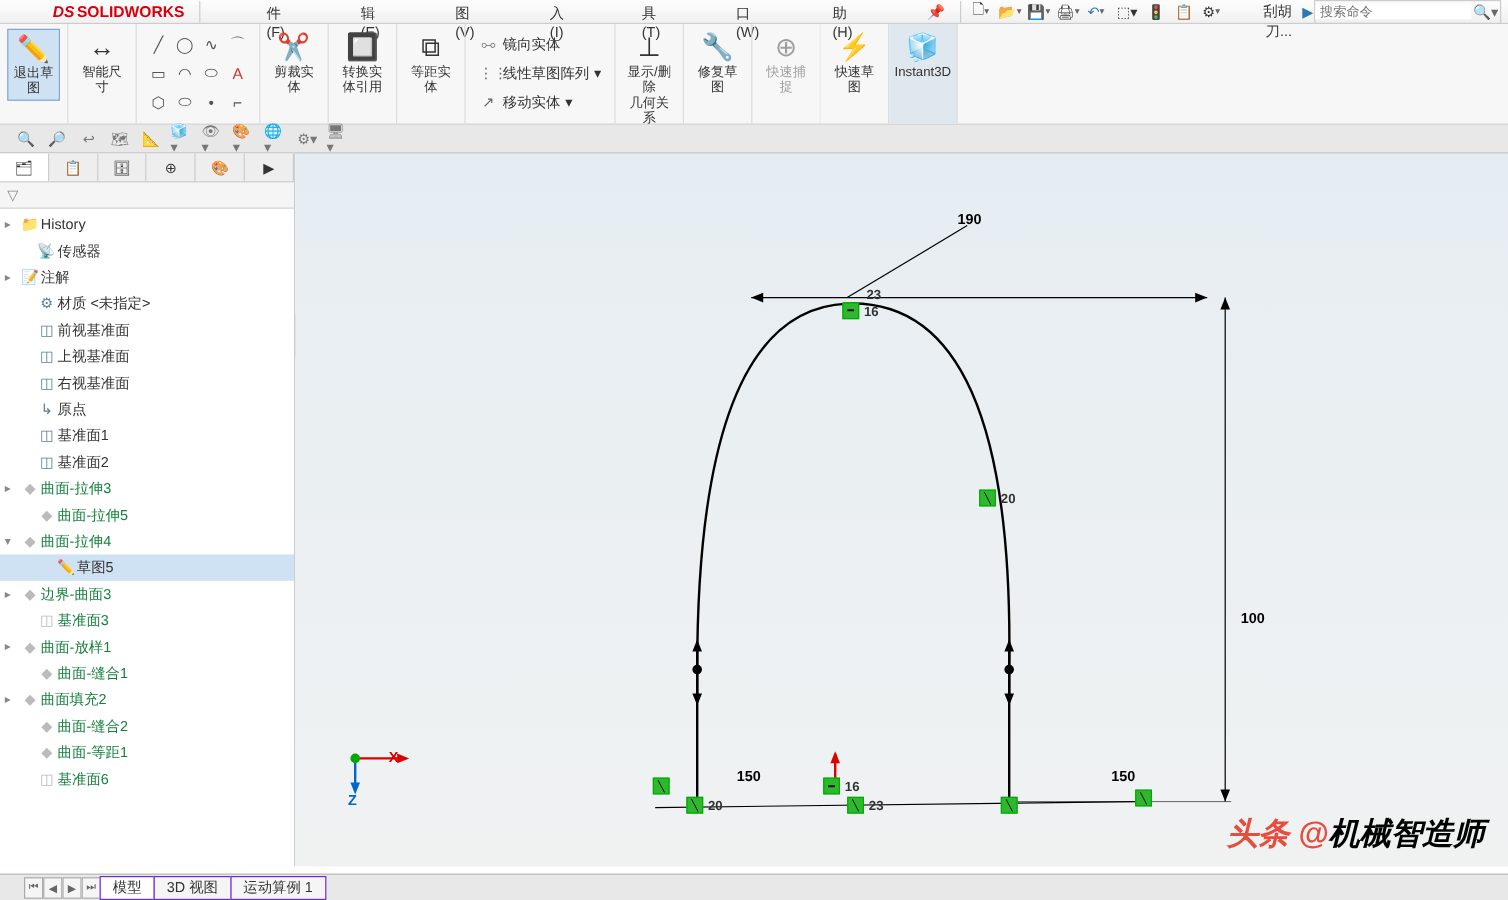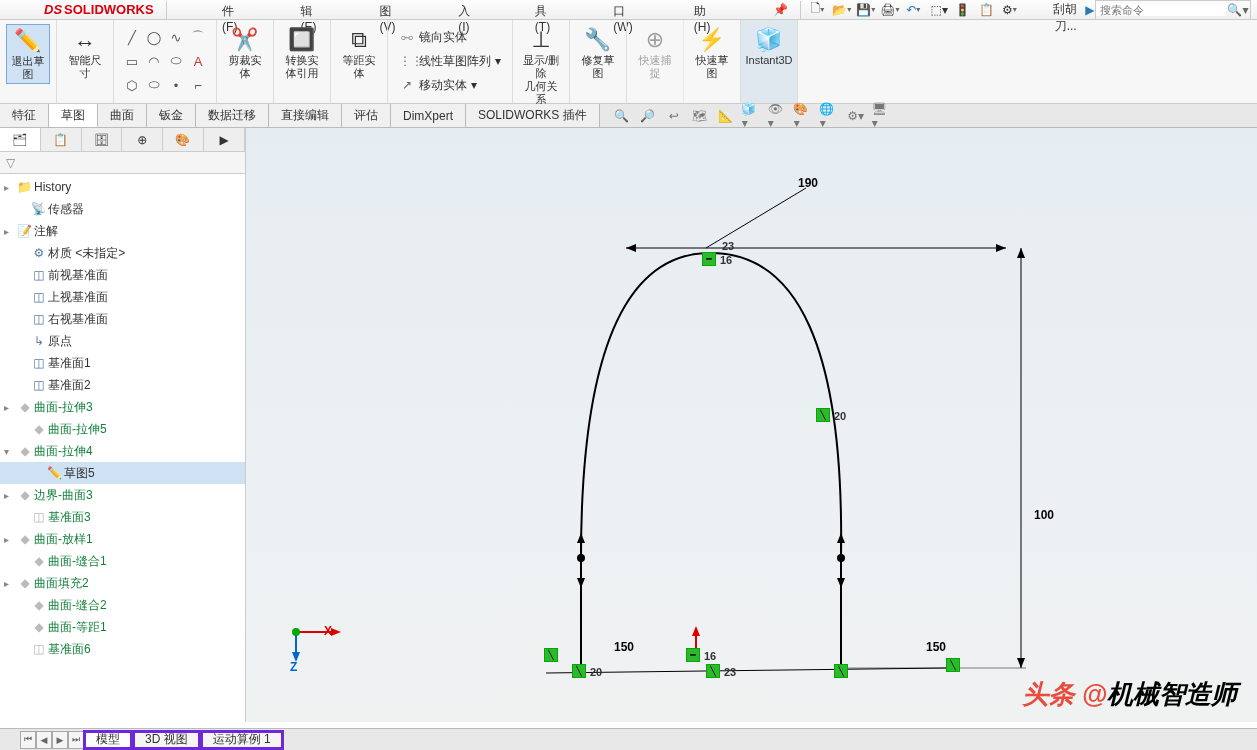--- a/index.html
+++ b/index.html
@@ -64,21 +64,21 @@
 .dim-lbl { position: absolute; font-size: 12px; font-weight: bold; color: #000; }
 .relation { position: absolute; width: 14px; height: 14px; background: #2eb82e; border: 1px solid #0a0; font-size: 9px; color: #000; display: flex; align-items: center; justify-content: center; }
 .rel-num { position: absolute; font-size: 11px; font-weight: bold; }
 .watermark { position: absolute; right: 20px; bottom: 10px; font-size: 26px; color: #000; font-weight: bold; font-style: italic; }
 .watermark .red { color: #e74c3c; }
 
 
 .bottom { position: absolute; bottom: 0; left: 0; right: 0; height: 22px; background: #e8e8e8; border-top: 1px solid #bbb; display: flex; align-items: center; }
 .bot-nav { display: flex; margin-left: 20px; }
 .bot-nav div { width: 16px; height: 18px; border: 1px solid #aaa; background: #f5f5f5; display: flex; align-items: center; justify-content: center; font-size: 9px; color: #666; }
-.bot-tab { padding: 0 10px; height: 20px; display: flex; align-items: center; border: 3px solid #6d28d9; background: #f5f5f5; margin-left: -1px; }
+.bot-tab { padding: 0 10px; height: 20px; display: flex; align-items: center; border: 1px solid #6d28d9; background: #f5f5f5; margin-left: -1px; }
 .bot-tab.active { background: #fff; }
 .splitter { position: absolute; left: 246px; top: 260px; width: 8px; height: 40px; background: #ddd; border: 1px solid #aaa; border-radius: 3px; display:flex; align-items:center; justify-content:center; font-size:8px; color:#888;}
 .panel-arrow { position: absolute; right: 2px; top: 136px; width: 14px; height: 14px; background:#eee; border:1px solid #aaa; font-size:9px; display:flex;align-items:center;justify-content:center;}
 </style>
 </head>
 <body>
 
 <div class="menu-bar">
   <div class="logo">
     <span class="ds">DS</span>
@@ -205,31 +205,20 @@
   </div>
   <div class="ribbon-group" style="background:#e0e8ef;">
     <div class="rg-big">
       <div class="ic">🧊</div>
       <div class="lbl">Instant3D</div>
     </div>
   </div>
 </div>
 
 <div class="tab-row">
-  <div class="tab-left">
-    <div class="tab">特征</div>
-    <div class="tab active">草图</div>
-    <div class="tab">曲面</div>
-    <div class="tab">钣金</div>
-    <div class="tab">数据迁移</div>
-    <div class="tab">直接编辑</div>
-    <div class="tab">评估</div>
-    <div class="tab">DimXpert</div>
-    <div class="tab">SOLIDWORKS 插件</div>
-  </div>
   <div class="tab-tools">
     <div class="tool-btn">🔍</div>
     <div class="tool-btn">🔎</div>
     <div class="tool-btn">↩</div>
     <div class="tool-btn">🗺</div>
     <div class="tool-btn">📐</div>
     <div class="tool-btn">🧊▾</div>
     <div class="tool-btn">👁▾</div>
     <div class="tool-btn">🎨▾</div>
     <div class="tool-btn">🌐▾</div>

